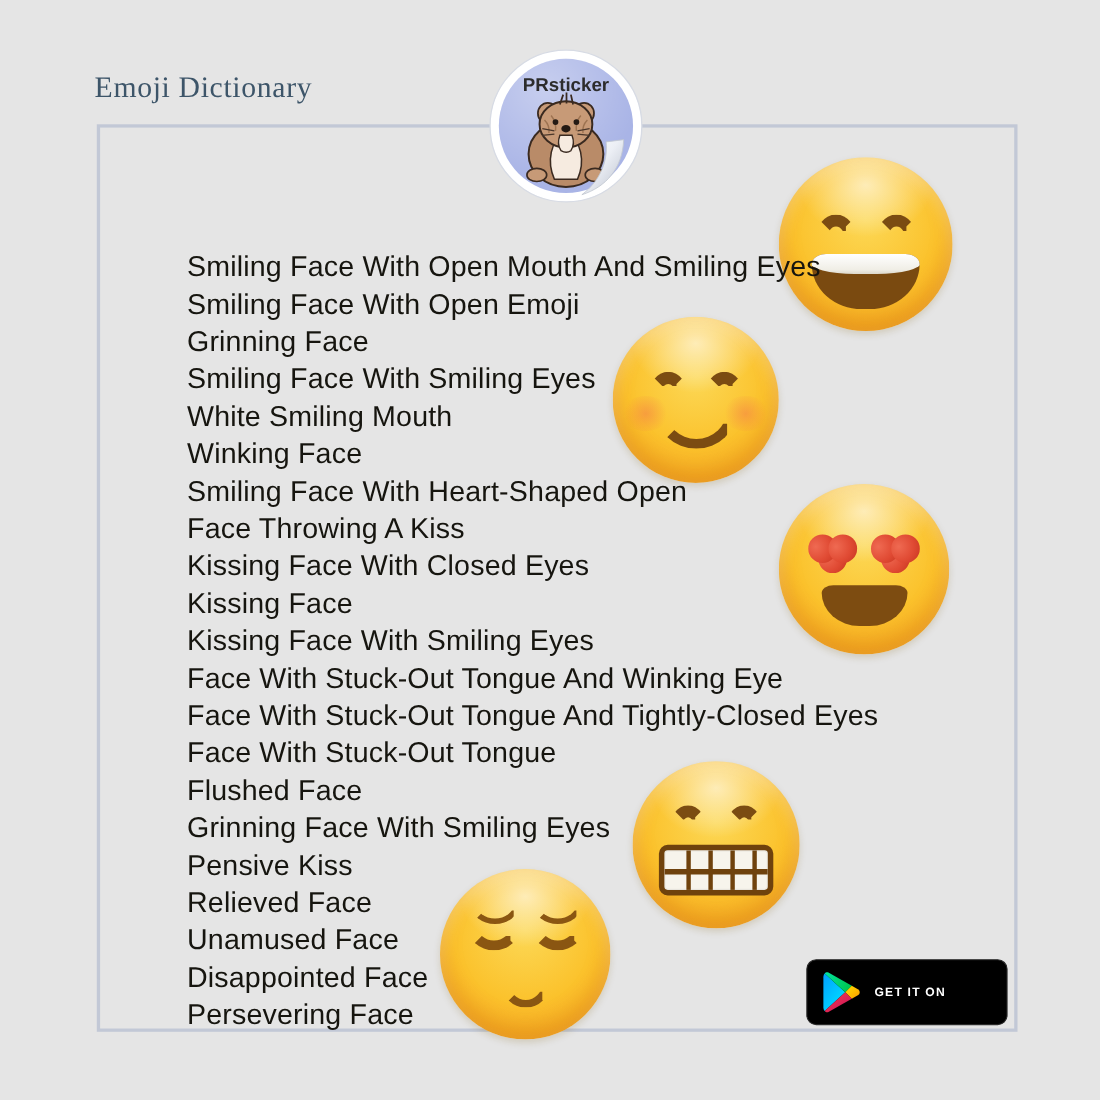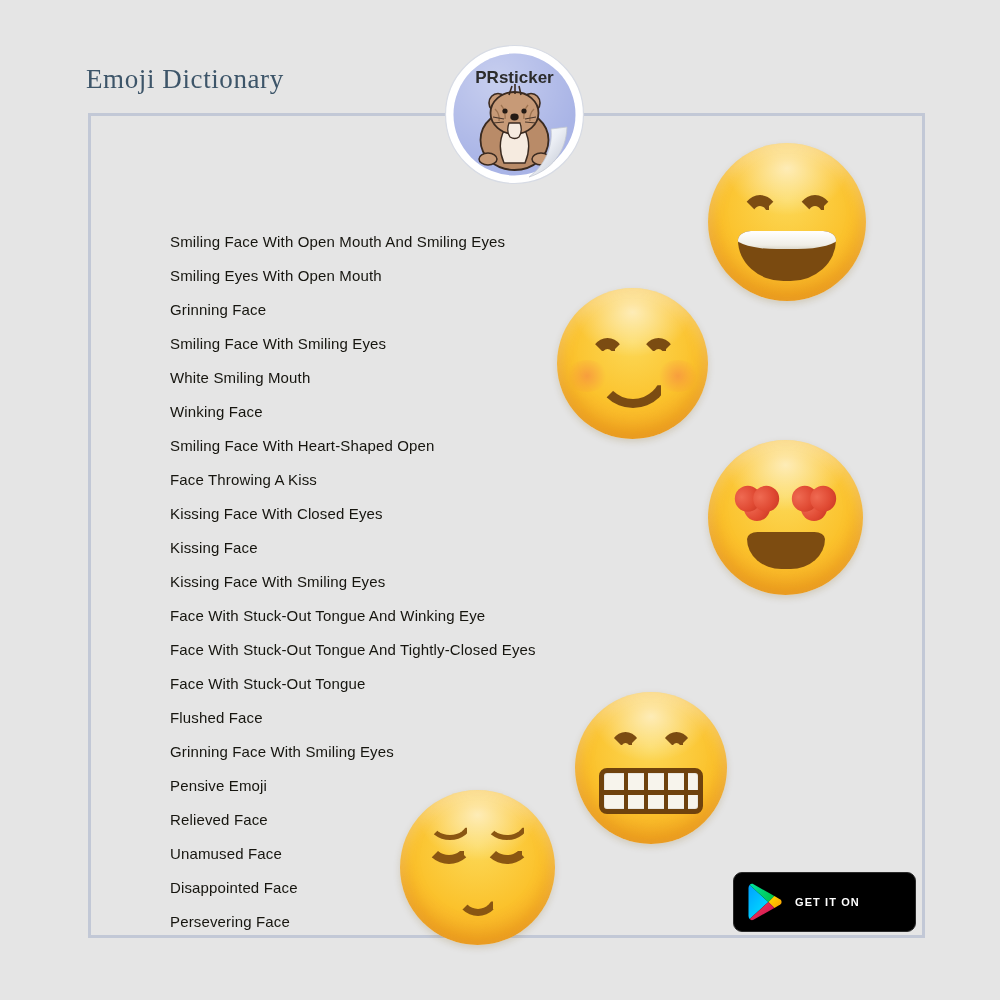--- a/index.html
+++ b/index.html
@@ -47,21 +47,21 @@
   .emoji-list {
     position: absolute;
     left: 170px;
     top: 225px;
     width: 600px;
     z-index: 6;
   }
   .emoji-list .row {
     height: 34px;
     line-height: 34px;
-    font-size: 15px;
+    font-size: 26px;
     color: #16150f;
     white-space: nowrap;
     letter-spacing: 0.15px;
   }
 
   
   .face {
     position: absolute;
     border-radius: 50%;
     background:
@@ -266,36 +266,36 @@
   <div class="face" style="left:400px; top:790px; width:155px; height:155px;">
     <div class="bit brow-line" style="left:28px; top:32px; width:44px; height:18px;"></div>
     <div class="bit brow-line" style="left:85px; top:32px; width:44px; height:18px;"></div>
     <div class="bit eye-lid" style="left:25px; top:52px; width:48px; height:22px;"></div>
     <div class="bit eye-lid" style="left:83px; top:52px; width:48px; height:22px;"></div>
     <div class="bit smile-small" style="left:56px; top:104px; width:44px; height:22px;"></div>
   </div>
 
   <div class="emoji-list">
     <div class="row">Smiling Face With Open Mouth And Smiling Eyes</div>
-    <div class="row">Smiling Eyes With Open Mouth</div>
+    <div class="row">Smiling Face With Open Emoji</div>
     <div class="row">Grinning Face</div>
     <div class="row">Smiling Face With Smiling Eyes</div>
     <div class="row">White Smiling Mouth</div>
     <div class="row">Winking Face</div>
     <div class="row">Smiling Face With Heart-Shaped Open</div>
     <div class="row">Face Throwing A Kiss</div>
     <div class="row">Kissing Face With Closed Eyes</div>
     <div class="row">Kissing Face</div>
     <div class="row">Kissing Face With Smiling Eyes</div>
     <div class="row">Face With Stuck-Out Tongue And Winking Eye</div>
     <div class="row">Face With Stuck-Out Tongue And Tightly-Closed Eyes</div>
     <div class="row">Face With Stuck-Out Tongue</div>
     <div class="row">Flushed Face</div>
     <div class="row">Grinning Face With Smiling Eyes</div>
-    <div class="row">Pensive Emoji</div>
+    <div class="row">Pensive Kiss</div>
     <div class="row">Relieved Face</div>
     <div class="row">Unamused Face</div>
     <div class="row">Disappointed Face</div>
     <div class="row">Persevering Face</div>
   </div>
 
   <div class="sticker">
     <svg width="143" height="143" viewBox="0 0 143 143">
       <defs>
         <clipPath id="stickClip">

